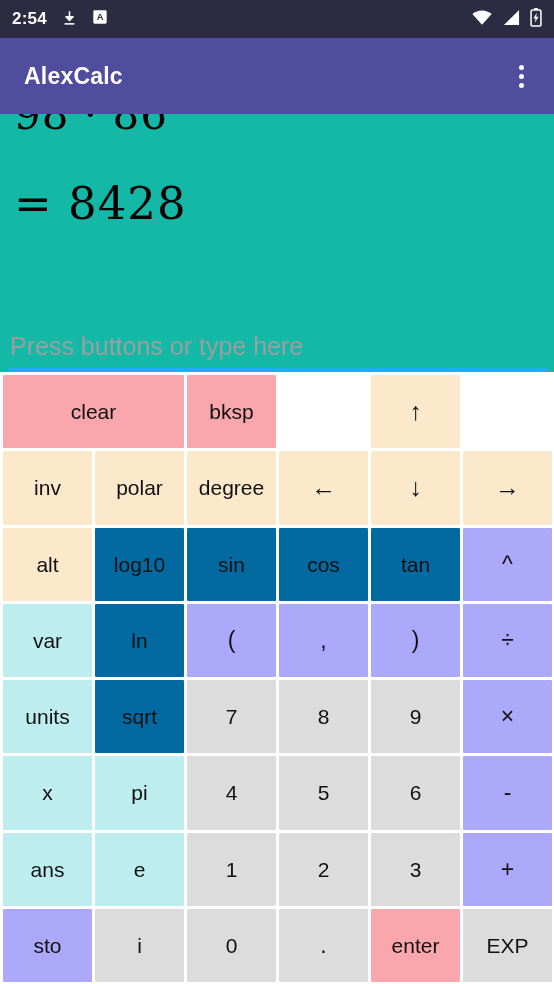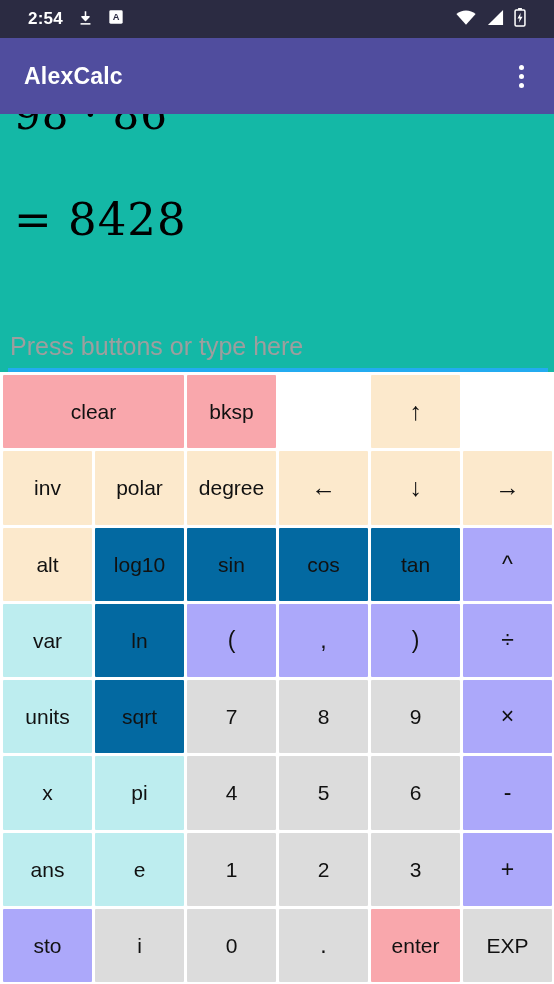--- a/index.html
+++ b/index.html
@@ -8,21 +8,21 @@
     background: #ffffff;
     font-family: "Liberation Sans", sans-serif;
     overflow: hidden;
   }
   .screen { position: relative; width: 554px; height: 984px; display: flex; flex-direction: column; }
 
   
   .statusbar {
     height: 38px; background: #2b2b42; color: #ffffff;
     display: flex; align-items: center; justify-content: space-between;
-    padding: 0 28px; flex: 0 0 38px;
+    padding: 0 12px; flex: 0 0 38px;
   }
   .sb-left { display: flex; align-items: center; gap: 14px; }
   .sb-right { display: flex; align-items: center; gap: 9px; }
   .sb-time { font-size: 17px; font-weight: bold; letter-spacing: .2px; }
   .sb-ico { display: block; }
 
   
   .appbar {
     height: 76px; background: #504d9e; flex: 0 0 76px;
     display: flex; align-items: center; justify-content: space-between;
@@ -36,21 +36,21 @@
   .display {
     flex: 0 0 258px; position: relative; background: #14b8a6; overflow: hidden;
     padding: 0 14px;
   }
   .math-scroll { position: absolute; left: 14px; right: 14px; top: -28px; }
   .math-line {
     font-family: "DejaVu Serif", "Liberation Serif", serif;
     color: #000000; white-space: nowrap;
   }
   .math-expr { font-size: 42px; line-height: 58px; letter-spacing: 1px; }
-  .math-result { font-size: 45px; line-height: 64px; margin-top: 44px; letter-spacing: 1px; }
+  .math-result { font-size: 45px; line-height: 64px; margin-top: 28px; letter-spacing: 1px; }
 
   
   .inputwrap { position: absolute; left: 8px; right: 6px; bottom: 0; }
   .input-field {
     width: 100%; border: 0; outline: 0; background: transparent;
     font-family: "Liberation Sans", sans-serif;
     font-size: 25px; color: #1c1c1c; padding: 2px 0 7px 2px;
   }
   .input-field::placeholder { color: #9e9e9e; }
   .input-underline { height: 4px; background: #23abf0; width: 100%; }

